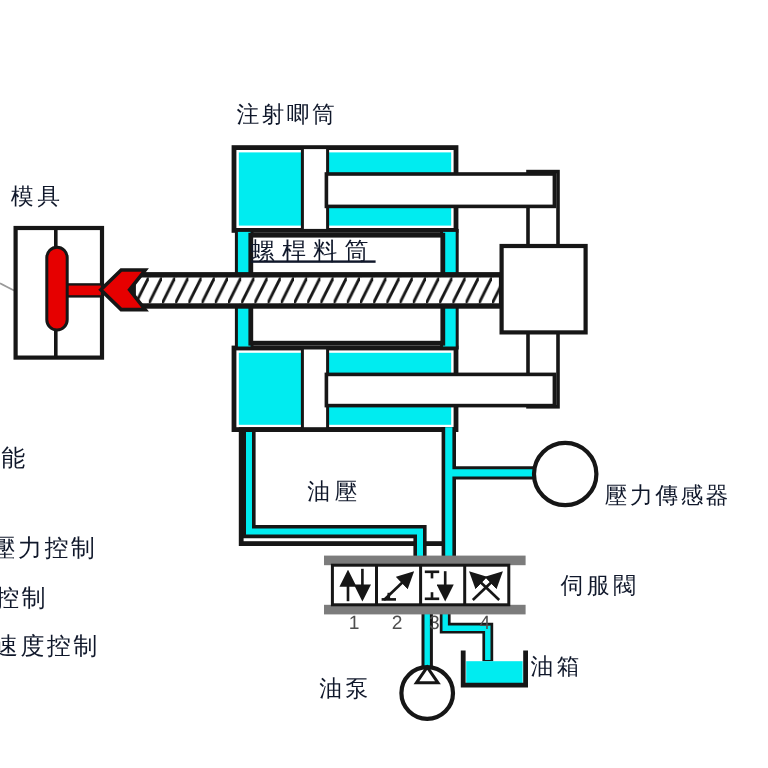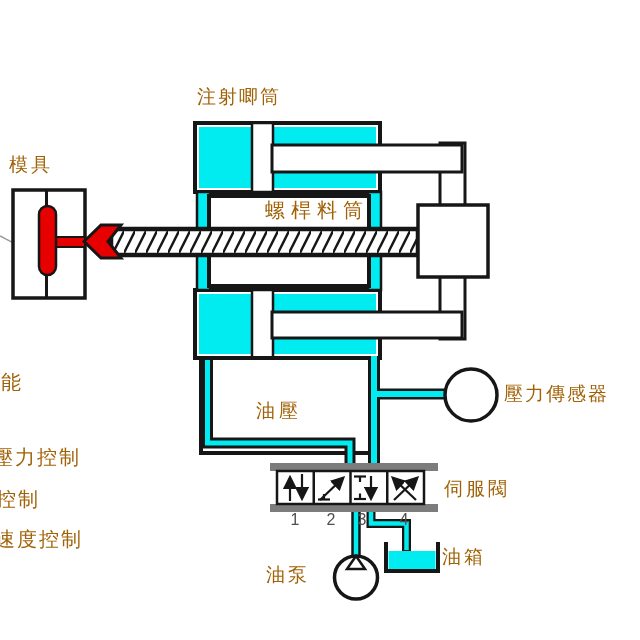--- a/index.html
+++ b/index.html
@@ -3,24 +3,24 @@
 <meta charset="utf-8">
 <style>
   :root{
     --fluid:#00ecf0; --molded-part:#e60000; --valve-bar:#7c7c7c; --outline:#161616;
   }
   html,body{margin:0;padding:0;}
   body{width:640px;height:640px;position:relative;background:#ffffff;overflow:hidden;
        font-family:"Liberation Serif","DejaVu Serif",serif;}
   #stage{position:absolute;left:0;top:0;width:640px;height:640px;}
   svg{position:absolute;left:0;top:0;}
-  .lbl{position:absolute;color:#a16207;font-size:19px;white-space:nowrap;line-height:1;}
+  .lbl{position:absolute;color:#0f172a;font-size:19px;white-space:nowrap;line-height:1;}
   .lbl.big{font-size:20px;}
   .ls2{letter-spacing:2px;} .ls3{letter-spacing:3px;} .ls4{letter-spacing:4px;margin-top:16px;} .ls6{letter-spacing:6px;}
-  .centered{text-align:right;}
+  .centered{text-align:left;text-decoration:underline;}
   .portnum{position:absolute;color:#4f4f4f;font-size:16px;width:14px;text-align:center;
            font-family:"Liberation Sans","DejaVu Sans",sans-serif;}
   .cyan{fill:var(--fluid);}
   .white{fill:#ffffff;}
   .red{fill:var(--molded-part);}
   .stroke{stroke:var(--outline);}
 </style>
 </head>
 <body>
 
@@ -144,22 +144,22 @@
   <g>
     <rect x="388.5" y="551" width="47" height="18.5" class="cyan"></rect>
     <path d="M386,542 L386,571 L438,571 L438,542" fill="none" stroke="#161616" stroke-width="4"></path>
   </g>
 </svg>
 
 <div class="lbl ls2" style="left:197px;top:87px;">注射唧筒</div>
 <div class="lbl ls3" style="left:9px;top:155px;">模具</div>
 <div class="lbl ls6 centered" style="left:209px;top:200px;width:160px;font-size:20px;">螺桿料筒</div>
 <div class="lbl ls4" style="left:256px;top:385px;">油壓</div>
-<div class="lbl ls2" style="left:504px;top:384px;">壓力傳感器</div>
-<div class="lbl ls3" style="left:444px;top:479px;">伺服閥</div>
+<div class="lbl ls2" style="left:504px;top:404px;">壓力傳感器</div>
+<div class="lbl ls3" style="left:467px;top:479px;">伺服閥</div>
 <div class="lbl ls3" style="left:442px;top:547px;">油箱</div>
 <div class="lbl ls3" style="left:266px;top:549px;margin-top:16px;">油泵</div>
 
 <div class="lbl big ls2" style="left:1px;top:372px;">能</div>
 <div class="lbl big ls2" style="left:-7px;top:447px;">壓力控制</div>
 <div class="lbl big ls2" style="left:-4px;top:489px;">控制</div>
 <div class="lbl big ls2" style="left:-5px;top:529px;">速度控制</div>
 
 <div class="portnum" style="left:288px;top:511px;">1</div>
 <div class="portnum" style="left:324px;top:511px;">2</div>

